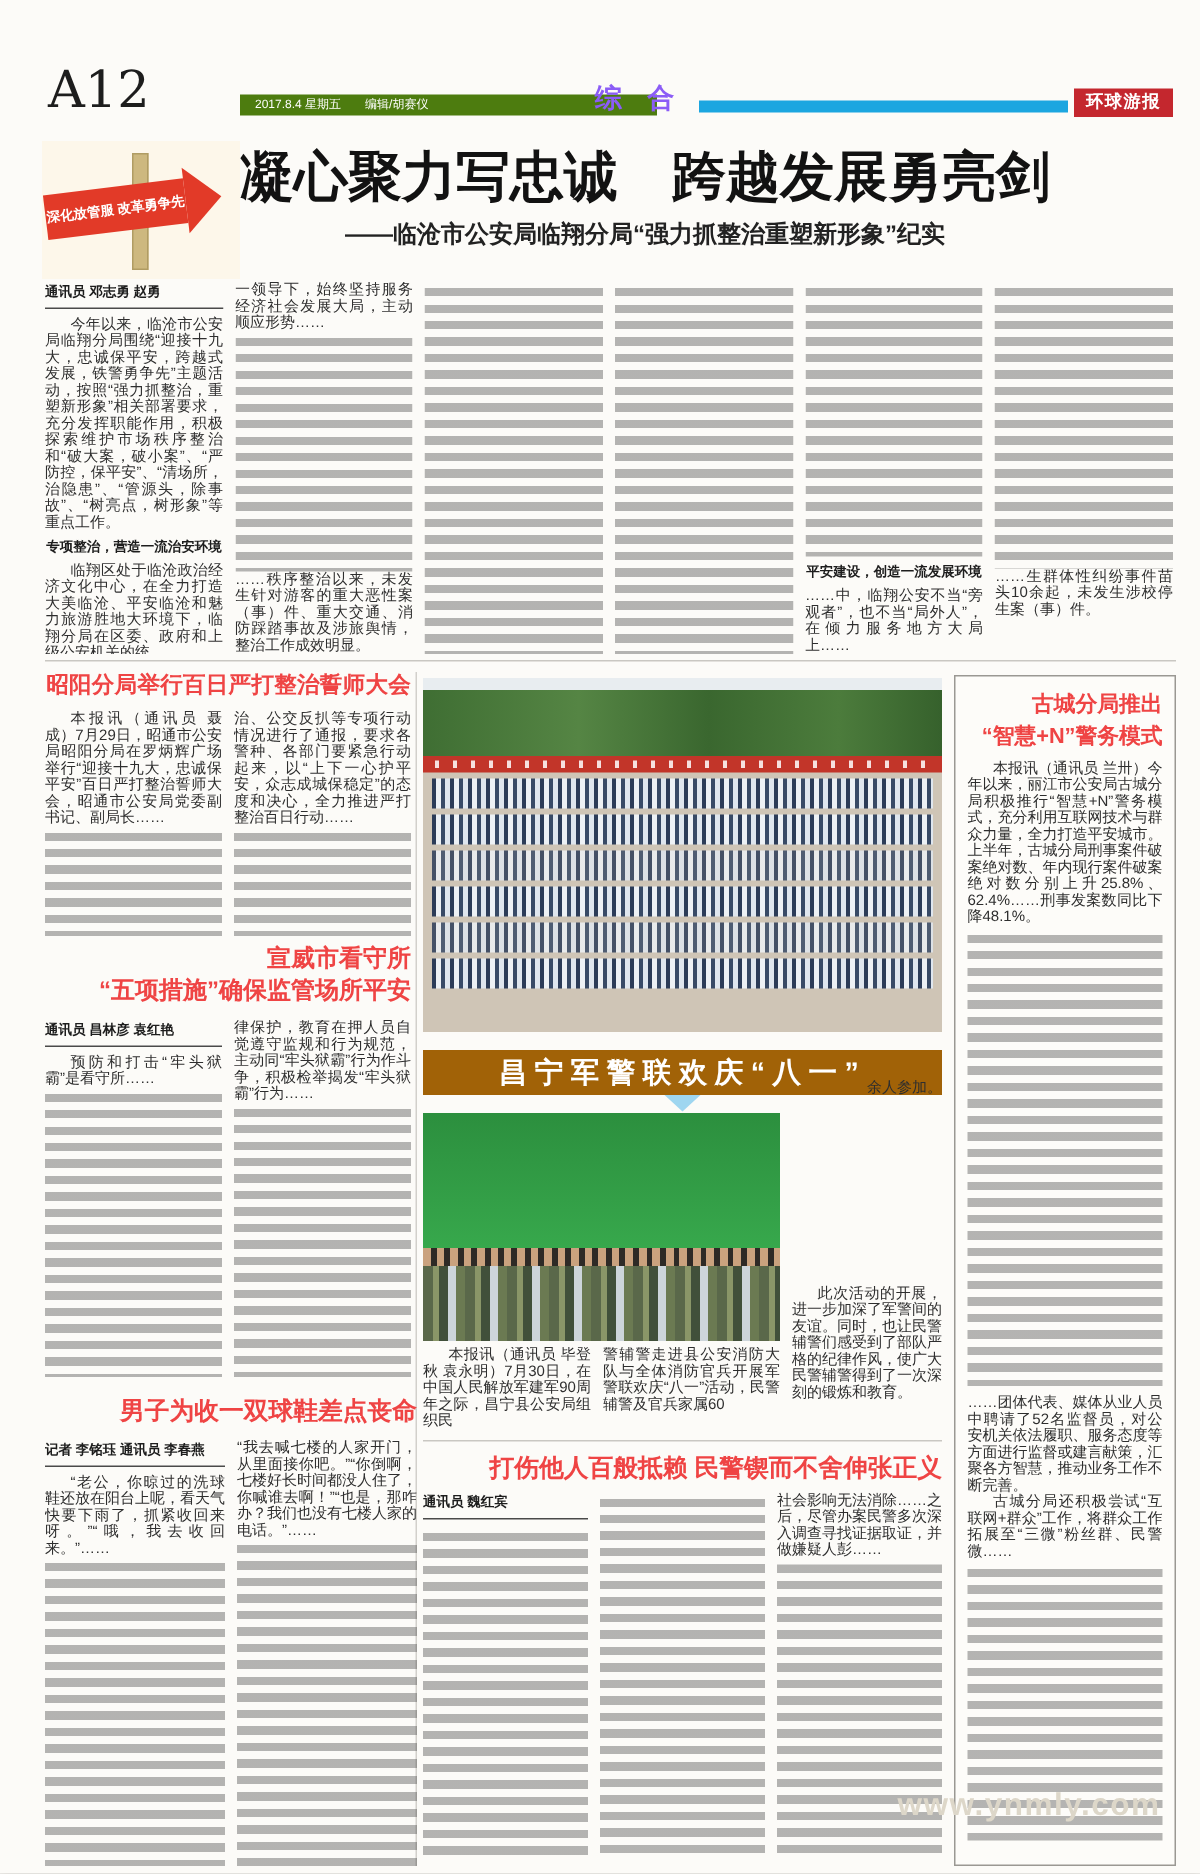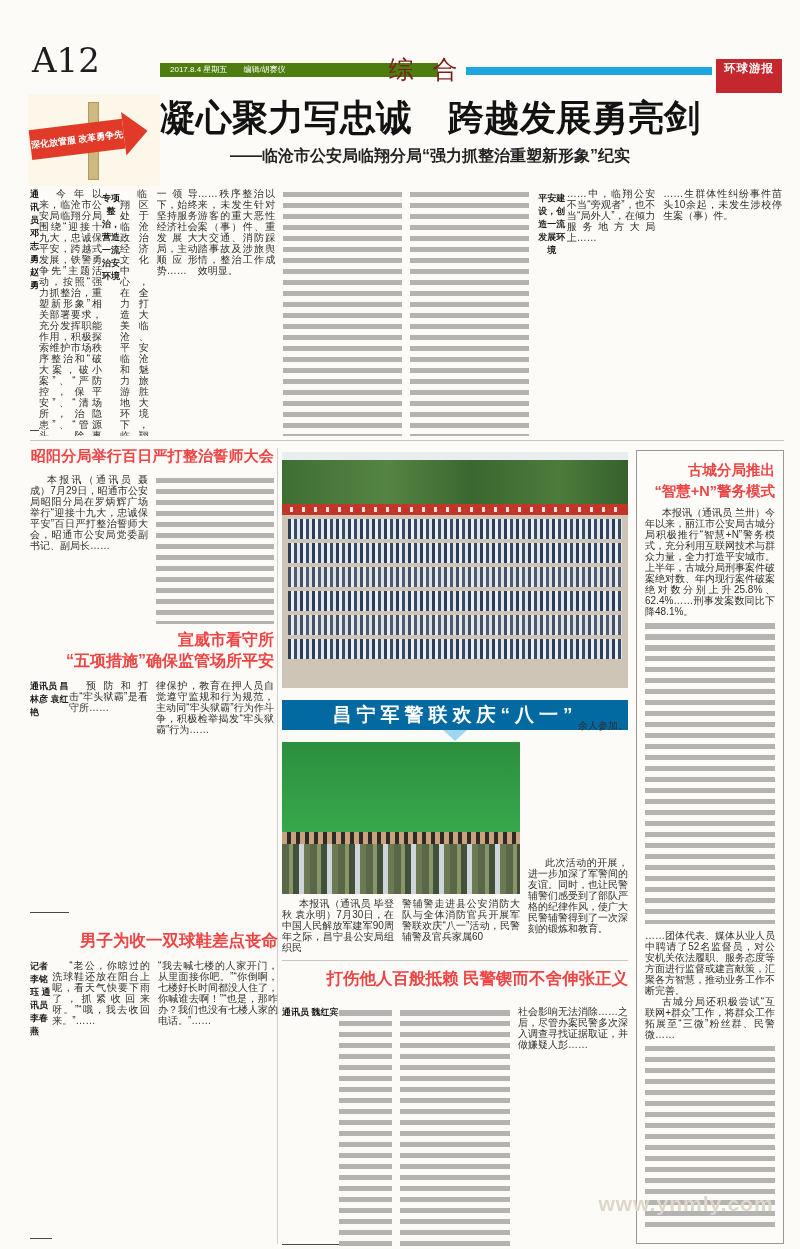--- a/index.html
+++ b/index.html
@@ -5,41 +5,41 @@
   html,body{margin:0;padding:0;background:#e3e1dd;}
   .page{position:relative;width:800px;height:1249px;margin:0 auto;background:#fcfbf8;
         font-family:"Liberation Sans","DejaVu Sans",sans-serif;color:#2c2c2c;overflow:hidden;
         box-shadow:0 0 6px rgba(0,0,0,.25);}
   .abs{position:absolute;}
 
   
   .pageno{left:32px;top:40px;font-family:"DejaVu Serif","Liberation Serif",serif;font-size:34px;color:#1d1d1d;}
   .date-bar{left:112px;top:63px;width:278px;height:14px;background:#4d7c0f;color:#fff;
             font-size:8px;line-height:14px;display:flex;gap:16px;padding-left:10px;box-sizing:border-box;margin-left:48px;}
-  .sec-title{left:388px;top:53px;width:76px;text-align:center;font-size:25px;font-weight:400;
-             color:#7f1d1d;letter-spacing:6px;}
+  .sec-title{left:388px;top:53px;width:76px;text-align:center;font-size:18px;font-weight:700;
+             color:#8b5cf6;letter-spacing:6px;}
   .bar-right{left:466px;top:67px;width:246px;height:8px;background:#1ca6e0;}
-  .masthead{left:716px;top:59px;width:66px;height:34px;background:#c4272e;color:#fff;
+  .masthead{left:716px;top:59px;width:66px;height:19px;background:#c4272e;color:#fff;
             font-size:11.5px;font-weight:bold;text-align:center;line-height:19px;letter-spacing:1px;}
 
   
   .sign{left:28px;top:94px;width:132px;height:92px;background:#fdf7ea;}
   .sign .post{position:absolute;left:60px;top:8px;width:11px;height:78px;background:#cdb87f;border:1px solid #b09c63;box-sizing:border-box;}
   .sign .arrow{position:absolute;left:2px;top:22px;display:flex;align-items:center;transform:rotate(-7deg);}
   .sign .arrow-body{width:94px;height:30px;background:#e23a28;color:#fff;font-size:9px;font-weight:bold;
                     display:flex;align-items:center;justify-content:center;text-align:center;}
   .sign .arrow-head{width:0;height:0;border-left:24px solid #e23a28;border-top:22px solid transparent;border-bottom:22px solid transparent;}
 
   
   .lead-head{left:140px;top:98px;width:580px;text-align:center;}
   .lead-title{font-size:36px;font-weight:900;color:#121212;line-height:1.12;letter-spacing:0;}
   .lead-sub{font-size:16px;font-weight:bold;color:#222;margin-top:8px;}
 
   .cols{display:grid;column-gap:8px;}
-  .col{display:flex;overflow:hidden;min-width:0;}
+  .col{display:flex;flex-direction:column;overflow:hidden;min-width:0;}
   .byline{font-weight:bold;font-size:9px;color:#1d1d1d;border-bottom:1px solid #4a4a4a;padding-bottom:4px;margin-bottom:5px;}
   .bt{font-size:10px;line-height:11px;text-align:justify;color:#2e2e2e;text-indent:17px;}
   .bt.ni{text-indent:0;}
   .sub{font-weight:bold;text-align:center;font-size:9px;margin:4px 0;color:#1d1d1d;}
   .fill{flex:1 1 auto;min-height:10px;margin-top:4px;
         background:repeating-linear-gradient(to bottom,rgba(62,62,62,.38) 0 5.5px,transparent 5.5px 11px);}
   .gap24{height:24px;flex:0 0 auto;}
 
   .lead-cols{left:30px;top:188px;width:752px;height:248px;grid-template-columns:repeat(6,1fr);}
 
@@ -66,36 +66,36 @@
   .p1-sky{height:8px;background:#e8edf0;}
   .p1-trees{height:44px;background:linear-gradient(90deg,#3f6e33,#558544 30%,#3a672f 55%,#4c7c3c 80%,#36612c);}
   .p1-banner{height:11px;background:#c23529;display:flex;align-items:center;}
   .p1-banner .slogan{height:5px;flex:1;margin:0 8px;
        background:repeating-linear-gradient(90deg,rgba(255,255,255,.85) 0 3px,transparent 3px 12px);}
   .p1-crowd{flex:1;padding:4px 6px 0;}
   .crowd-row{height:20px;margin-bottom:4px;
        background:repeating-linear-gradient(90deg,#2c3c58 0 3px,#edf1f5 3px 6px,#384a66 6px 9px,#dfe6ee 9px 12px);}
   .crowd-row.light{opacity:.85;}
 
-  .banner{left:282px;top:700px;width:346px;height:30px;background:#0369a1;color:#fff;font-weight:900;
+  .banner{left:282px;top:700px;width:346px;height:30px;background:#a16207;color:#fff;font-weight:900;
           font-size:19px;letter-spacing:5px;display:flex;align-items:center;justify-content:center;}
   .banner-tri{left:443px;top:730px;width:0;height:0;border-left:12px solid transparent;
               border-right:12px solid transparent;border-top:11px solid #9fd6f0;}
 
   .photo2{left:282px;top:742px;width:238px;height:152px;display:flex;flex-direction:column;overflow:hidden;background:#e8e4dc;}
   .p2-backdrop{height:90px;background:linear-gradient(#2c8f3e,#37a84c);}
   .p2-heads{height:12px;background:repeating-linear-gradient(90deg,#caa27e 0 5px,#2e2a26 5px 9px);}
   .p2-people{flex:1;background:repeating-linear-gradient(90deg,#5a684a 0 7px,#8a9668 7px 11px,#41503a 11px 17px,#cdd5da 17px 22px,#6b7a52 22px 28px);}
 
   .cap-right{left:528px;top:720px;width:100px;height:214px;display:flex;flex-direction:column;align-items:flex-end;}
   .cap-bottom{left:282px;top:898px;width:238px;height:58px;grid-template-columns:112px 118px;}
 
   .dashang{left:282px;top:968px;width:346px;}
   .dashang .art-title{font-size:16.5px;white-space:nowrap;}
-  .dashang .cols{margin-top:16px;grid-template-columns:repeat(3,1fr);height:244px;}
+  .dashang .cols{margin-top:5px;grid-template-columns:repeat(3,1fr);height:244px;}
 
   
   .gucheng{left:636px;top:450px;width:148px;height:794px;border:1px solid #9a9893;box-sizing:border-box;
            padding:10px 8px;display:flex;flex-direction:column;background:#fdfcf9;}
   .gucheng .art-title{font-size:14.5px;line-height:1.3;margin-bottom:6px;}
   .gucheng .fill{margin:6px 0;}
 
   
   .watermark{left:584px;top:1192px;width:204px;text-align:center;color:#ddd7c9;font-weight:bold;line-height:1.15;}
   .wm1{font-size:23px;letter-spacing:2px;}
@@ -162,20 +162,21 @@
   <div class="abs vrule" style="left:277px;top:448px;height:796px;"></div>
 
   <div class="abs zhao">
     <div class="art-title">昭阳分局举行百日严打整治誓师大会</div>
     <div class="cols">
       <div class="col">
         <div class="bt">本报讯（通讯员 聂成）7月29日，昭通市公安局昭阳分局在罗炳辉广场举行“迎接十九大，忠诚保平安”百日严打整治誓师大会，昭通市公安局党委副书记、副局长……</div>
         <div class="fill"></div>
       </div>
       <div class="col">
+        <div class="bt ni">治、公交反扒等专项行动情况进行了通报，要求各警种、各部门要紧急行动起来，以“上下一心护平安，众志成城保稳定”的态度和决心，全力推进严打整治百日行动……</div>
         <div class="fill"></div>
       </div>
     </div>
   </div>
 
   <div class="abs xuan">
     <div class="art-title">宣威市看守所</div>
     <div class="art-title">“五项措施”确保监管场所平安</div>
     <div class="cols">
       <div class="col">

